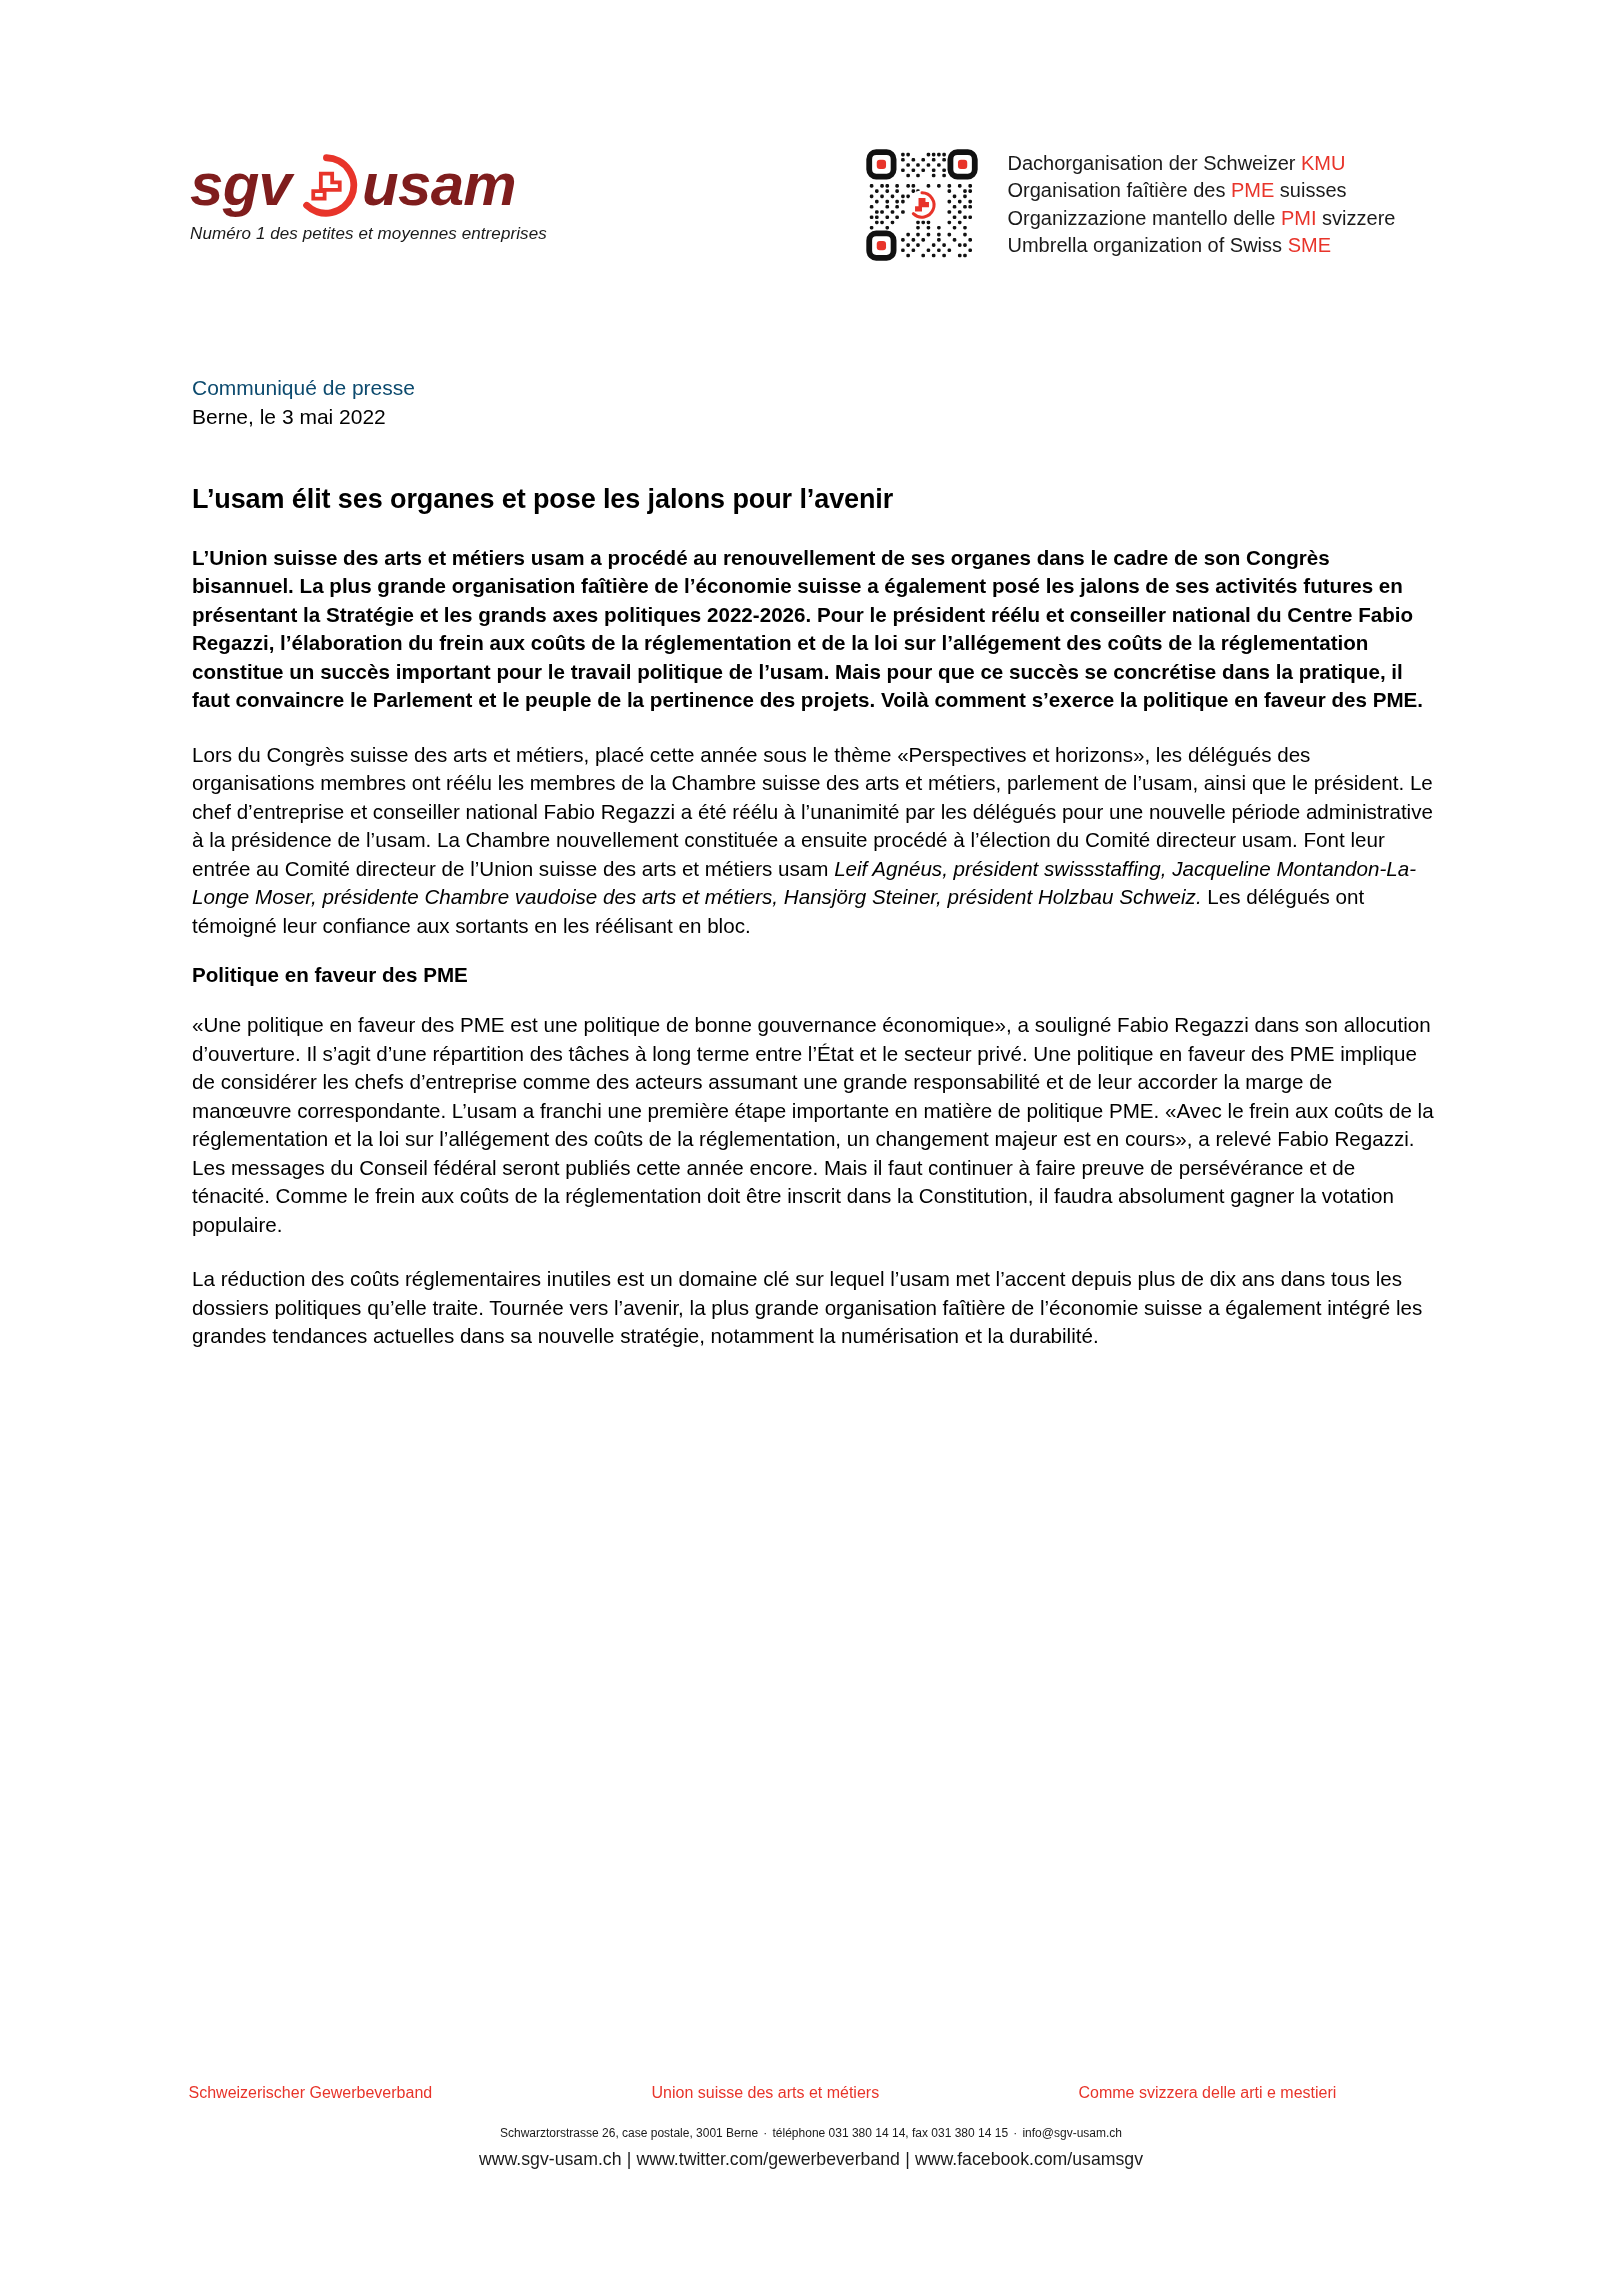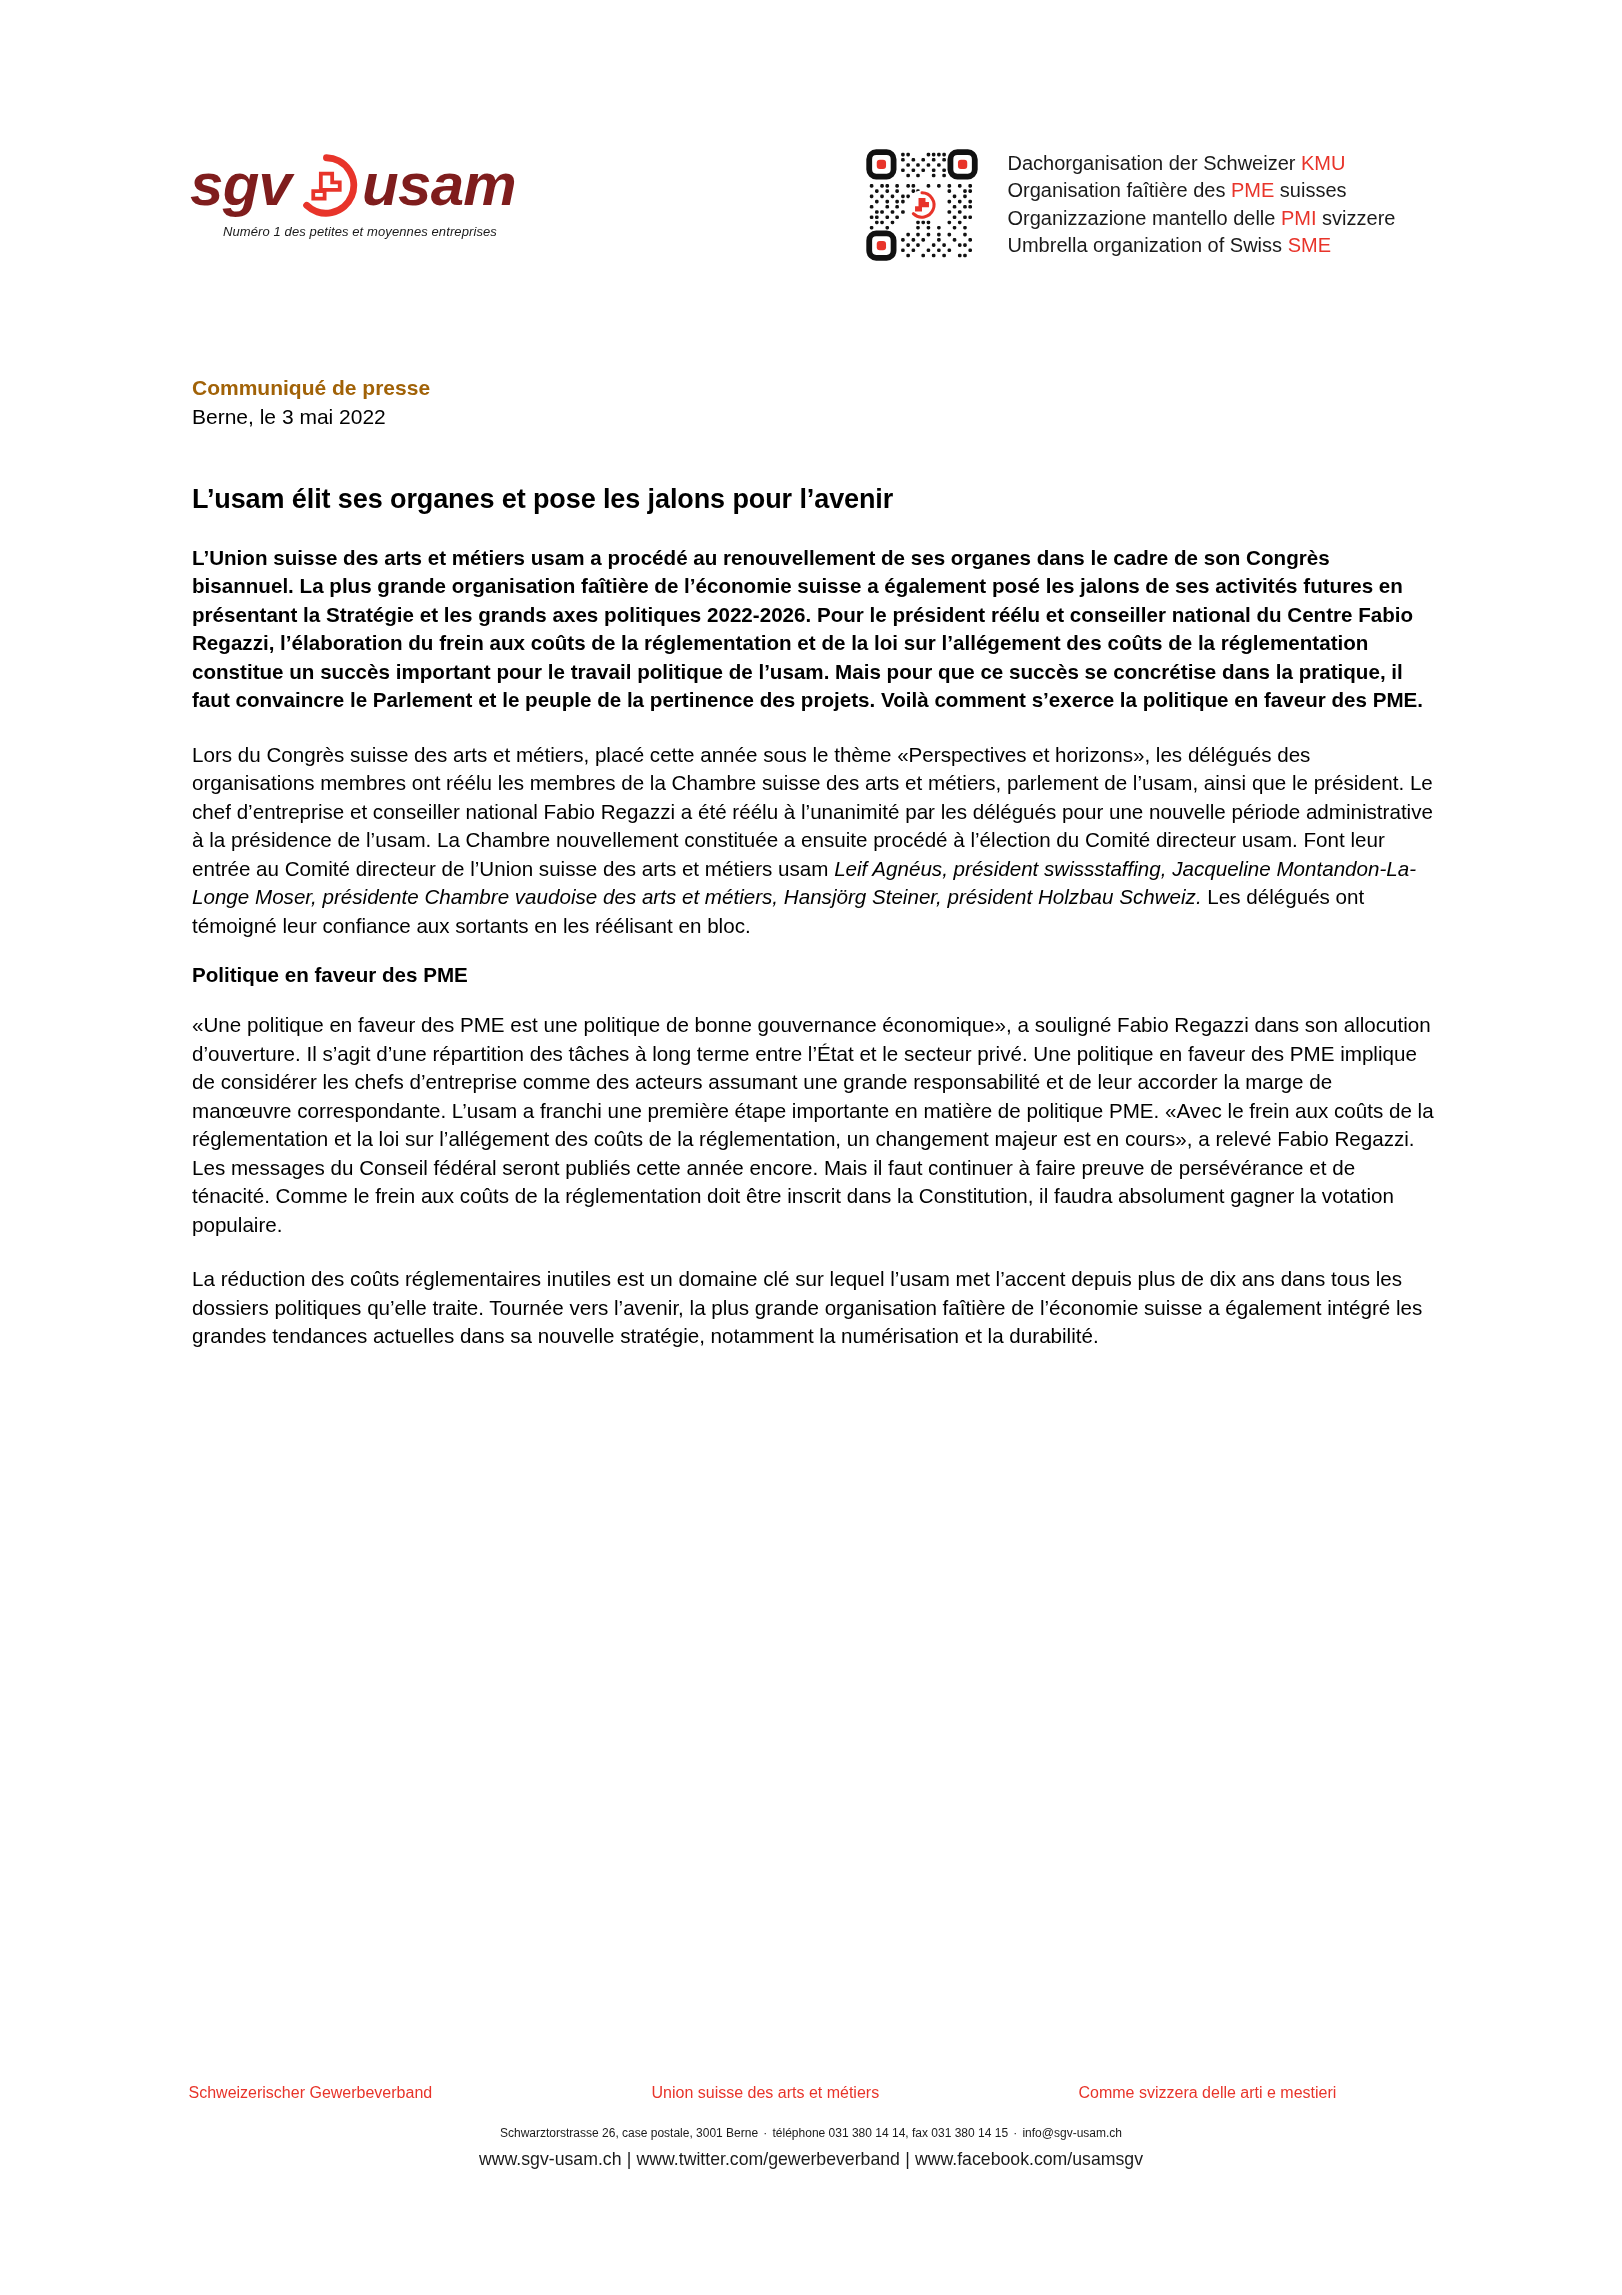--- a/index.html
+++ b/index.html
@@ -50,25 +50,24 @@
   .logo-mark {
     position: relative;
     width: 63px;
     height: 63px;
     flex: 0 0 63px;
   }
   .logo-mark svg { display: block; }
   .logo-tagline {
     margin-top: 7.9px;
     font-style: italic;
-    font-size: 13px;
+    font-size: 17px;
     font-weight: normal;
     color: #1a1a1a;
     letter-spacing: 0.1px;
-    margin-left: 33px;
   }
 
   .qr-block {
     position: absolute;
     left: 864px;
     top: 0px;
     display: flex;
     align-items: flex-start;
   }
   .qr-code {
@@ -91,23 +90,23 @@
 
   
   .content {
     position: absolute;
     left: 192px;
     top: 373px;
     width: 1245px;
   }
   .kicker-title {
     font-size: 21px;
-    font-weight: bold;
+    font-weight: normal;
     line-height: 29px;
-    color: #a16207;
+    color: #0c4a6e;
   }
   .kicker-date {
     font-size: 21px;
     line-height: 29px;
     color: #000;
   }
   .doc-title {
     margin-top: 51px;
     font-size: 27px;
     font-weight: bold;

